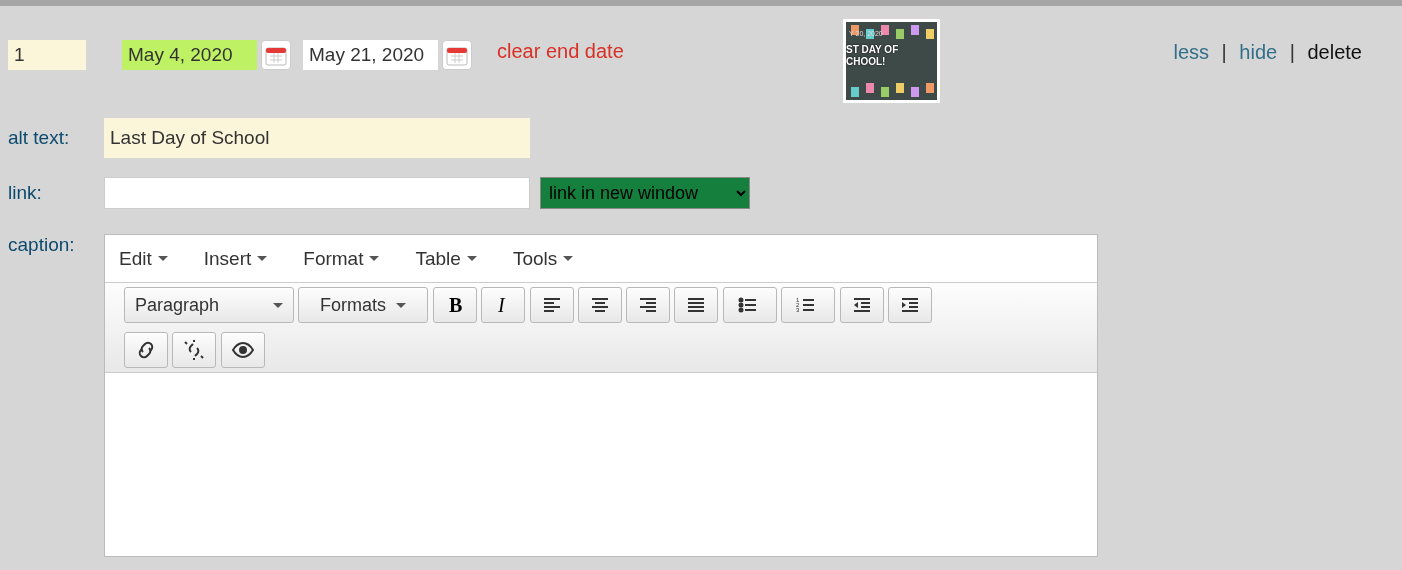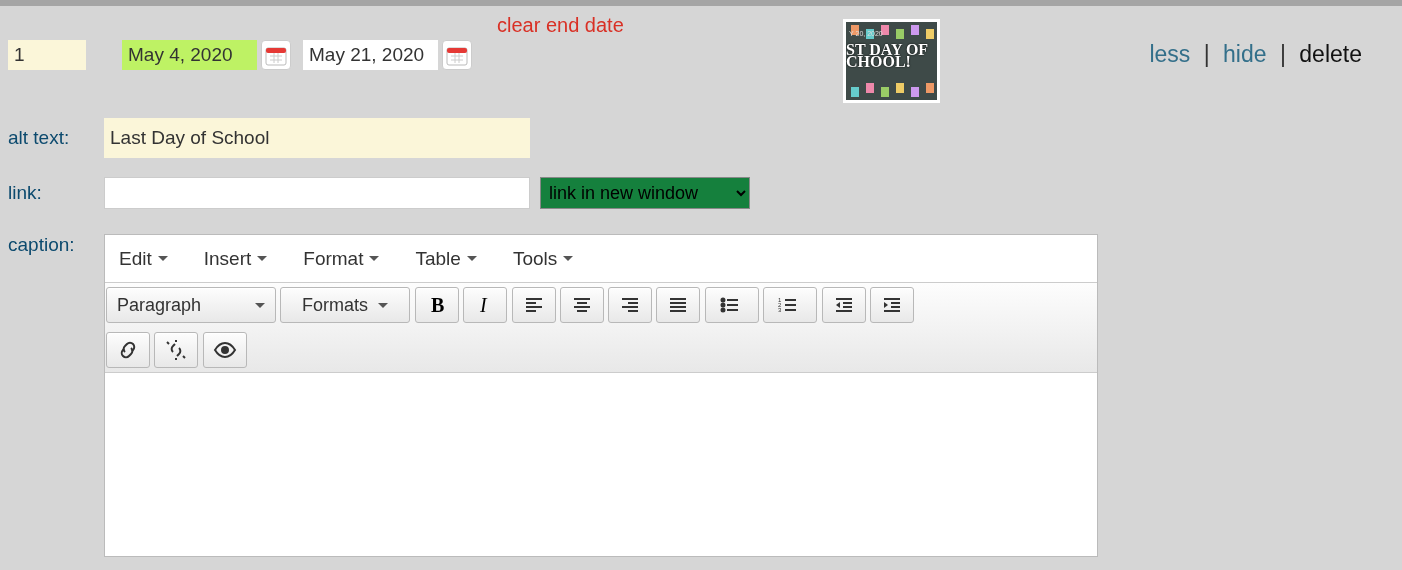--- a/index.html
+++ b/index.html
@@ -9,62 +9,62 @@
 .top-row{display:flex;align-items:flex-start;gap:0;height:100px}
 .seq{width:78px;height:30px;background:#fbf6d9;border:none;font-size:19px;padding:4px 6px;color:#333;margin-top:26px}
 
 .date-block{display:flex;align-items:center;margin-left:36px;margin-top:26px}
 .date-in{width:135px;height:30px;background:#bef264;border:none;font-size:19px;padding:4px 6px;color:#333}
 .date-in.white{background:#fff}
 
 .cal-icon{width:30px;height:30px;margin-left:4px;display:flex;align-items:center;justify-content:center;position:relative;border:1px solid #ccc;border-radius:4px;background:#fff}
 .cal-icon svg{display:block}
 
-.clear-end{margin-left:25px;font-size:20px;color:#d93025;cursor:pointer}
+.clear-end{margin-left:25px;margin-top:26px;font-size:20px;color:#d93025;cursor:pointer}
 
 .thumb{position:absolute;left:843px;top:13px;width:97px;height:84px;background:#fff;padding:3px}
 .thumb-inner{width:100%;height:100%;background:#3e4a48;position:relative;overflow:hidden}
 .thumb-inner .flag{position:absolute;width:8px;height:10px}
-.thumb-text{position:absolute;left:0;top:22px;color:#fff;font-family:Liberation Serif, serif;font-weight:bold;font-size:16px;line-height:12px;text-shadow:0 0 2px #000}
+.thumb-text{position:absolute;left:0;top:22px;color:#fff;font-family:Liberation Sans, sans-serif;font-weight:bold;font-size:10px;line-height:12px;text-shadow:0 0 2px #000}
 .thumb-date{position:absolute;left:3px;top:8px;color:#ddd;font-size:7px}
 
 
 .f1{left:5px;top:3px;background:#e96;}
 .f2{left:20px;top:7px;background:#6cc}
 .f3{left:35px;top:3px;background:#e8a}
 .f4{left:50px;top:7px;background:#9c6}
 .f5{left:65px;top:3px;background:#c9e}
 .f6{left:80px;top:7px;background:#ec6}
 .f7{left:5px;bottom:3px;background:#6cc}
 .f8{left:20px;bottom:7px;background:#e8a}
 .f9{left:35px;bottom:3px;background:#9c6}
 .f10{left:50px;bottom:7px;background:#ec6}
 .f11{left:65px;bottom:3px;background:#c9e}
 .f12{left:80px;bottom:7px;background:#e96}
 
-.actions{position:absolute;right:40px;top:35px;font-size:23px;color:#333}
+.actions{position:absolute;right:40px;top:35px;font-size:20px;color:#333}
 .actions a{color:#336f8a;cursor:pointer;text-decoration:none}
 .actions .sep{color:#333;margin:0 7px}
 .actions .del{color:#111;cursor:pointer}
 
 .field-row{display:flex;align-items:center;margin-top:4px}
 .label{width:96px;color:#0c4a6e;font-size:19px}
 .alt-in{width:426px;height:32px;background:#fbf6d9;border:none;font-size:19px;padding:20px 6px;color:#333}
 .link-in{width:426px;height:32px;background:#fff;border:1px solid #ccc;font-size:19px;padding:4px 6px}
 .link-row{margin-top:19px}
 .sel{margin-left:10px;width:210px;height:32px;background:#15803d;border:1px solid #888;font-size:18px;padding:2px 4px}
 
 .caption-row{margin-top:25px;align-items:flex-start}
 .editor{width:994px;border:1px solid #bbb;background:#fff}
 .menubar{display:flex;gap:0;border-bottom:1px solid #ccc;padding:5px 5px;height:48px;align-items:center}
 .menu-item{padding:5px 9px;font-size:19px;color:#333;cursor:pointer;display:flex;align-items:center;gap:6px}
 .menu-item .caret,.tb-drop .caret{border-top:5px solid #555;border-left:5px solid transparent;border-right:5px solid transparent;width:0;height:0;display:inline-block}
 .menu-item + .menu-item{margin-left:18px}
 
-.toolbar{background:linear-gradient(#fdfdfd,#e8e8e8);border-bottom:1px solid #ccc;padding:4px 1px;display:flex;flex-wrap:wrap;gap:5px 5px;align-items:flex-start}
+.toolbar{background:linear-gradient(#fdfdfd,#e8e8e8);border-bottom:1px solid #ccc;padding:4px 19px;display:flex;flex-wrap:wrap;gap:5px 5px;align-items:flex-start}
 .toolbar .group{display:flex;gap:4px}
 .tb-btn,.tb-drop{height:36px;background:linear-gradient(#fdfdfd,#e8e8e8);border:1px solid #b8b8b8;border-radius:3px;display:flex;align-items:center;justify-content:center;cursor:pointer;color:#333;box-shadow:inset 0 1px 0 #fff}
 .tb-drop{padding:0 10px;font-size:18px;gap:14px}
 .tb-drop.para{width:170px;justify-content:space-between}
 .tb-drop.fmt{width:130px;justify-content:center;gap:10px}
 .tb-btn{width:44px}
 .tb-btn.split{width:54px;gap:5px}
 .tb-btn svg{display:block}
 
 .row2{width:100%;display:flex;gap:5px;margin-top:4px}

